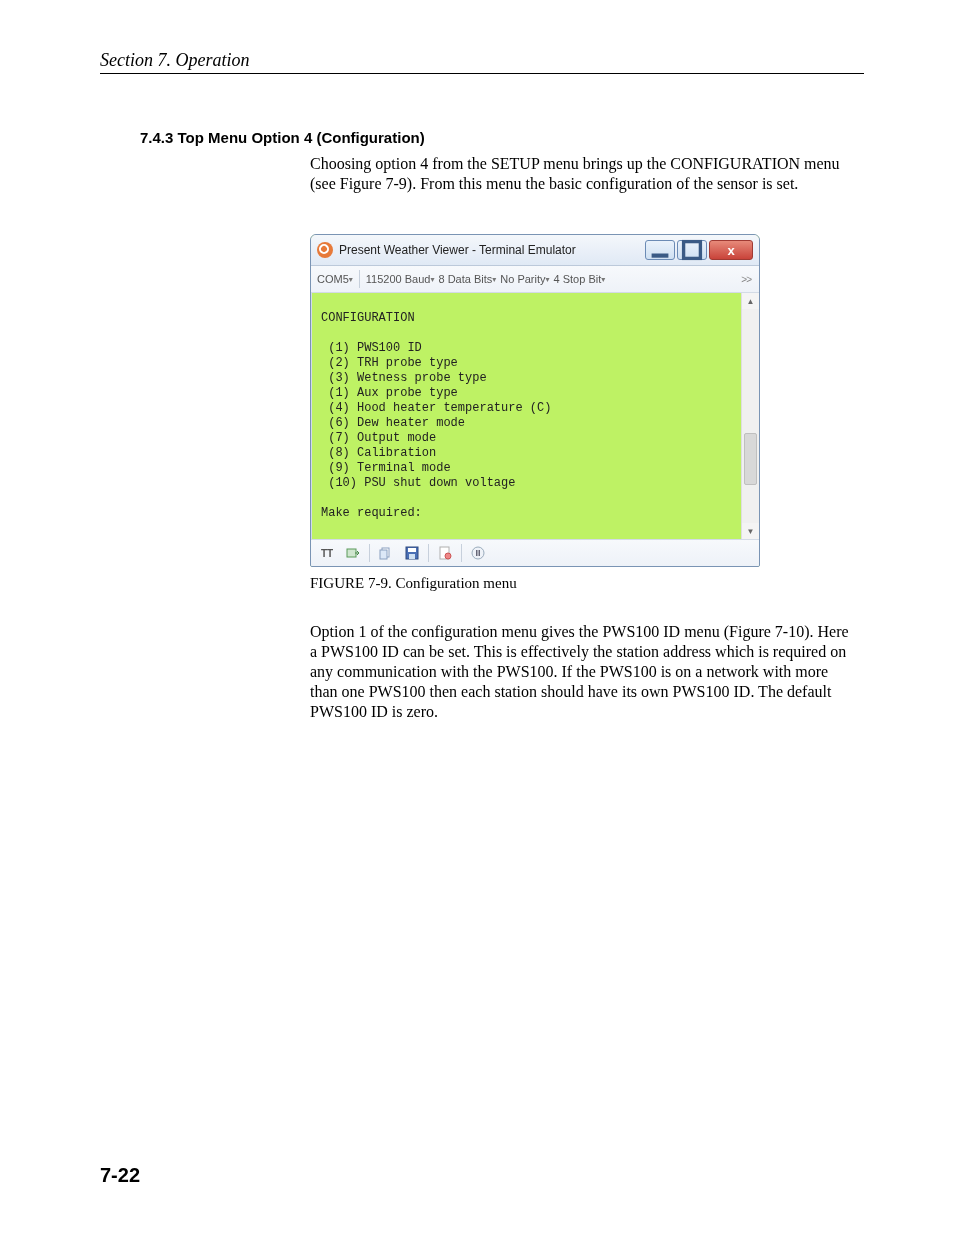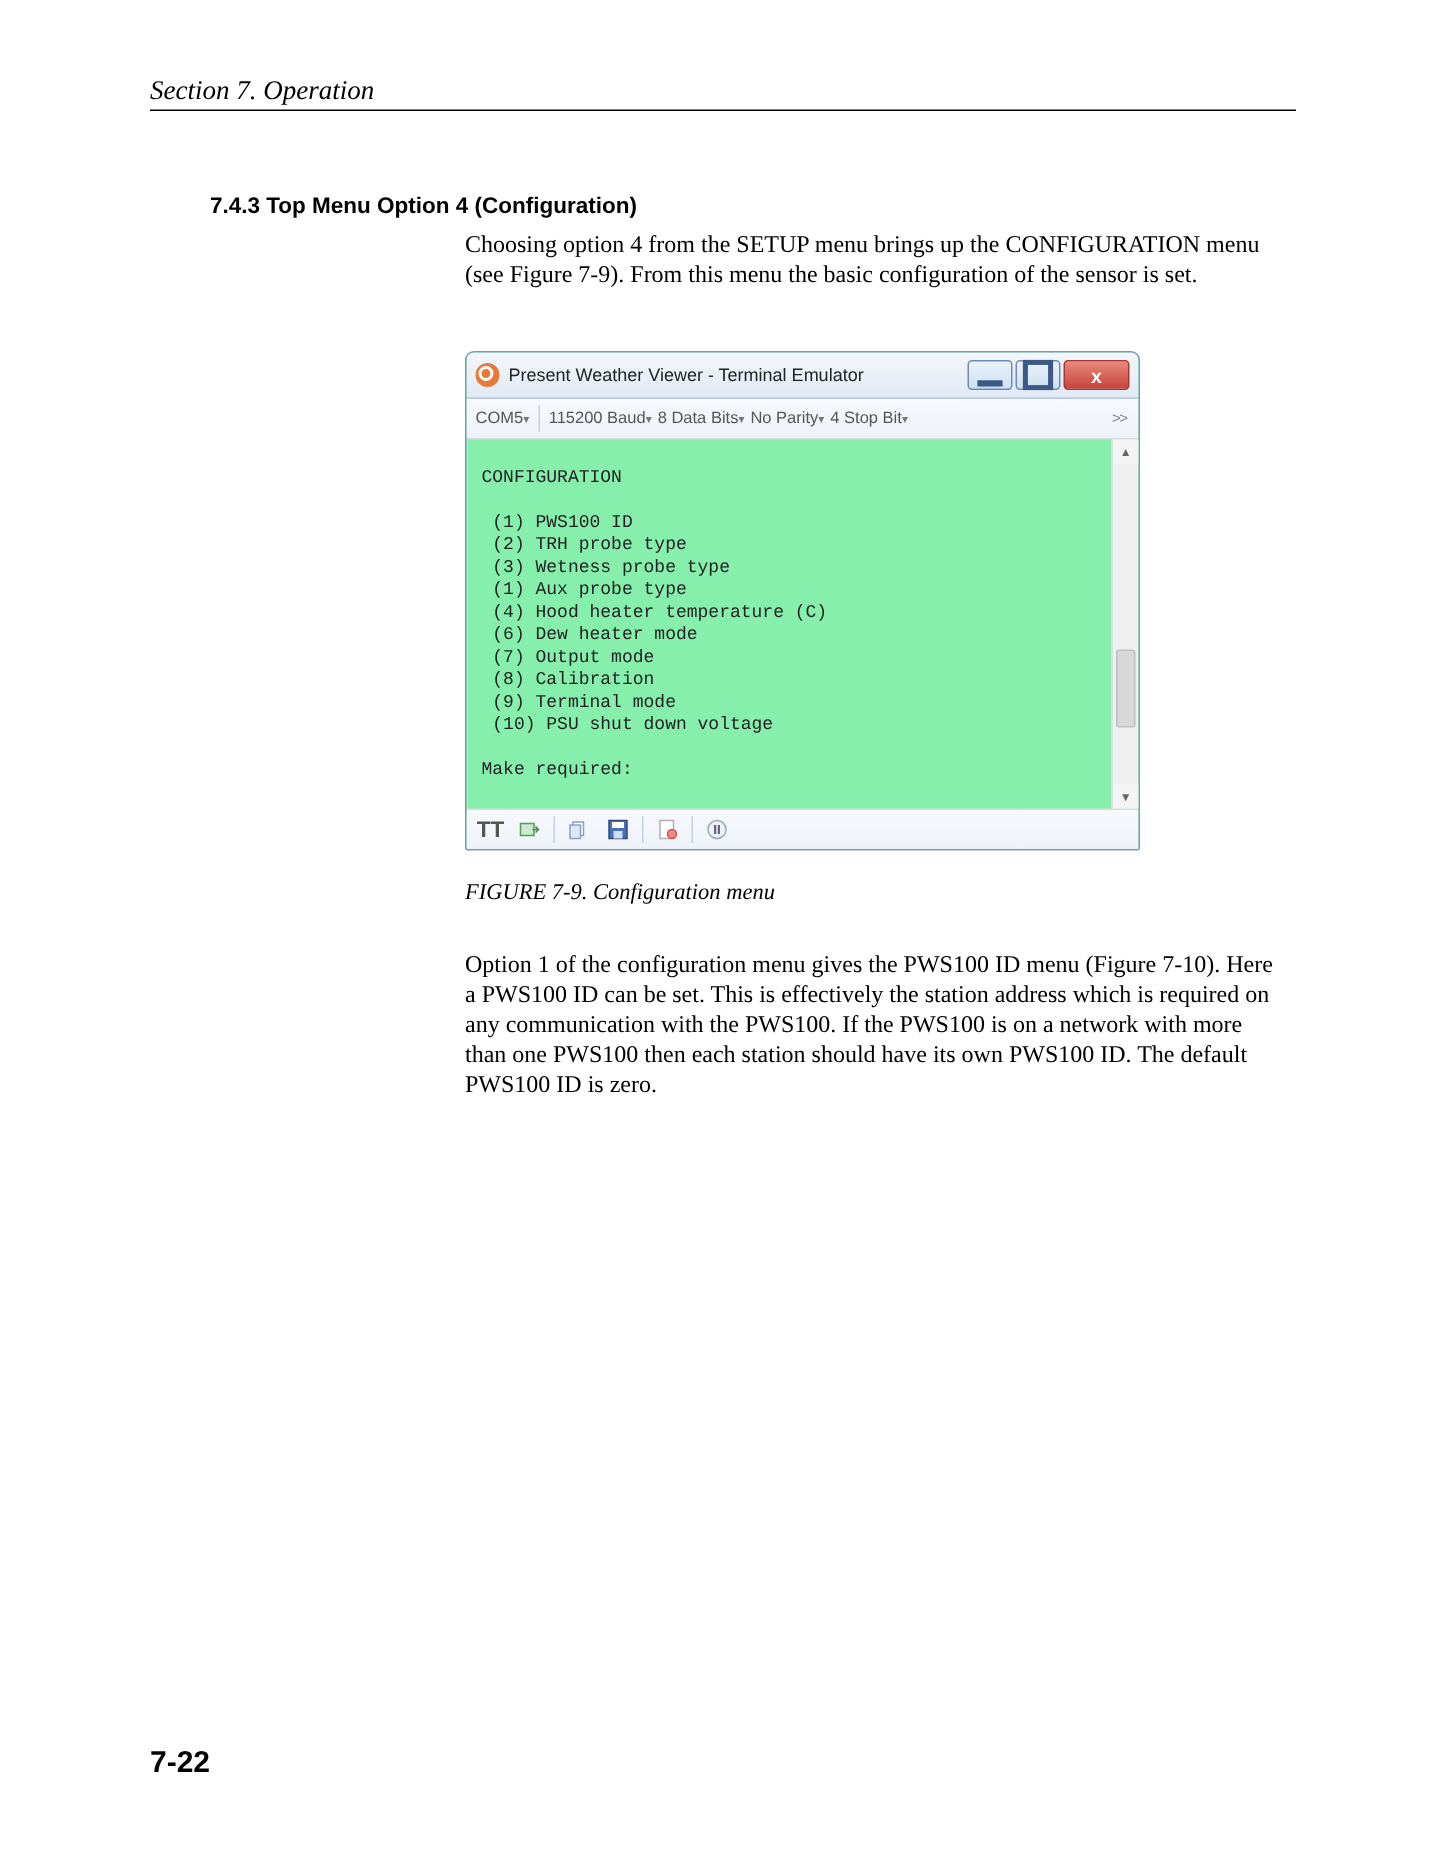--- a/index.html
+++ b/index.html
@@ -43,21 +43,21 @@
     margin-top: 6px;
   }
   .figure-wrap {
     margin-left: 210px;
     margin-top: 40px;
     width: 450px;
   }
   .window {
     border: 1px solid #7a94b4;
     border-radius: 6px 6px 2px 2px;
-    background: #86efac;
+    background: #bef264;
     box-shadow: 0 0 0 1px #cfdcec inset;
     overflow: hidden;
   }
   .titlebar {
     height: 30px;
     background: linear-gradient(#f4f7fb, #e0e9f5);
     border-bottom: 1px solid #bcc9da;
     display: flex;
     align-items: center;
     padding: 0 6px;
@@ -190,33 +190,32 @@
     align-items: center;
     padding: 0 6px;
     gap: 6px;
   }
   .sb-btn {
     width: 20px; height: 18px;
     display: flex;
     align-items: center;
     justify-content: center;
     font-family: Arial, sans-serif;
-    font-size: 15px;
+    font-size: 10px;
     color: #555;
     font-weight: bold;
   }
   .sb-btn svg { width: 14px; height: 14px; }
   .sb-sep {
     width: 1px; height: 18px;
     background: #c7d0dc;
   }
   .caption {
-    font-style: italic;
     font-size: 15px;
-    margin-top: 20px;
+    margin-top: 8px;
   }
   .page-number {
     position: absolute;
     bottom: 48px;
     left: 100px;
     font-family: Arial, Helvetica, sans-serif;
     font-size: 20px;
     font-weight: bold;
   }
 </style>

